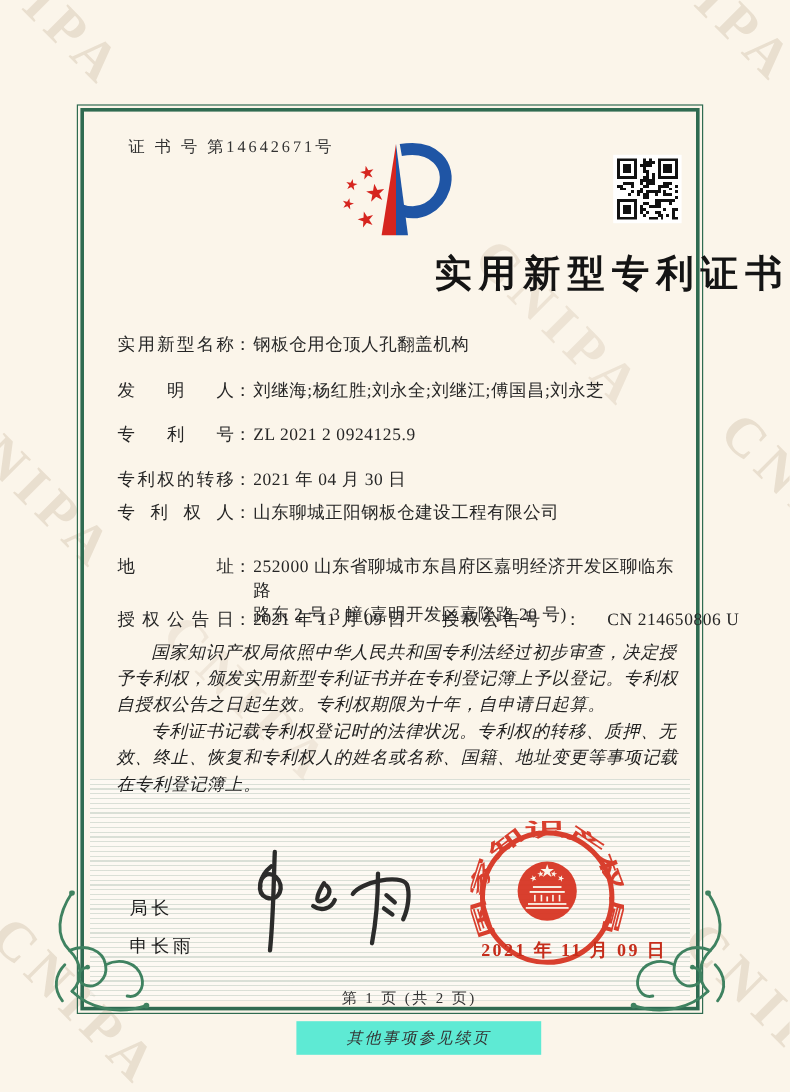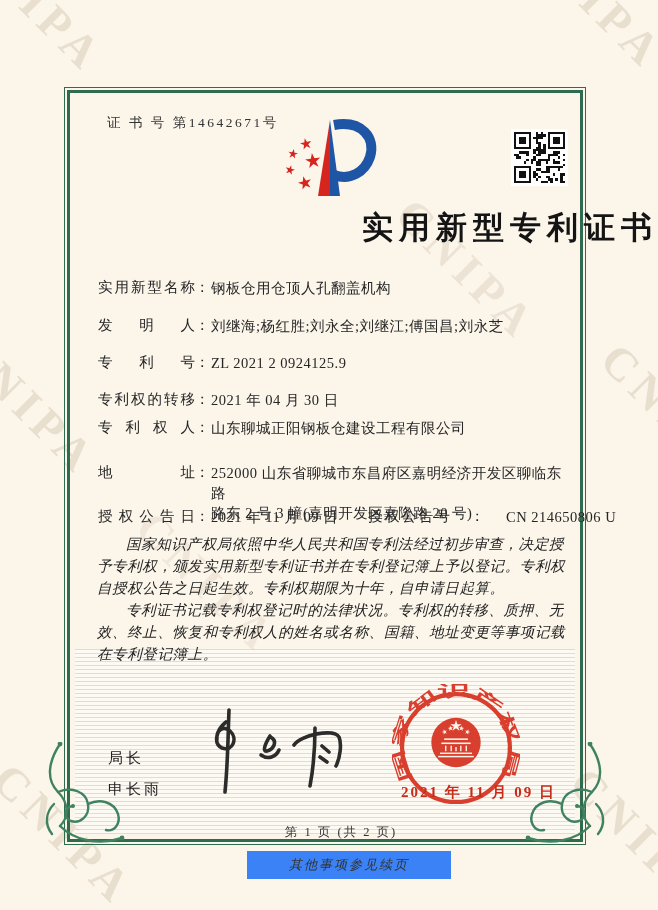--- a/index.html
+++ b/index.html
@@ -110,21 +110,21 @@
     z-index:6; white-space:nowrap;
   }
 
   
   .page-indicator {
     position:absolute; left:0; right:0; top:824px; text-align:center;
     font-size:12.5px; letter-spacing:2px; color:#333; z-index:2;padding-left:24px;
   }
   .cont-note-box {
     position:absolute; left:247px; top:851px; width:204px; height:28px;
-    background:#3b82f6; display:flex; align-items:center; justify-content:center;
+    background:#5eead4; display:flex; align-items:center; justify-content:center;
     z-index:2;
   }
   .cont-note {
     font-size:13px; font-style:italic; letter-spacing:2px; color:#333;
   }
 </style>
 </head>
 <body>
 
 <div class="page">

